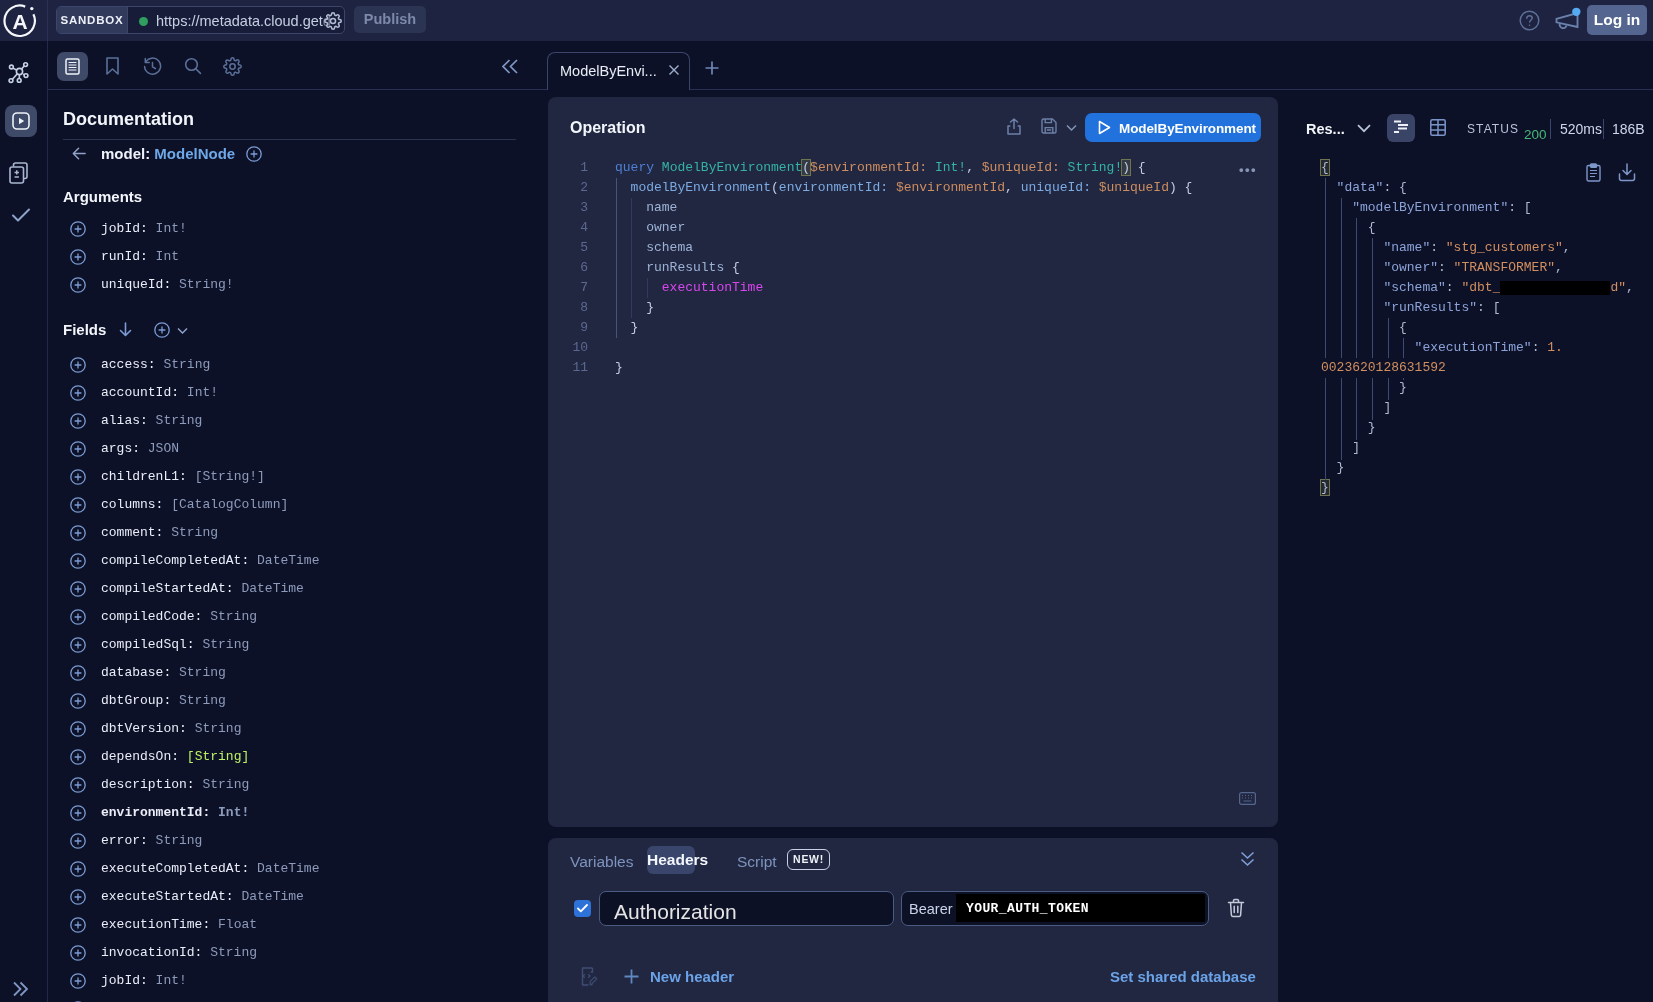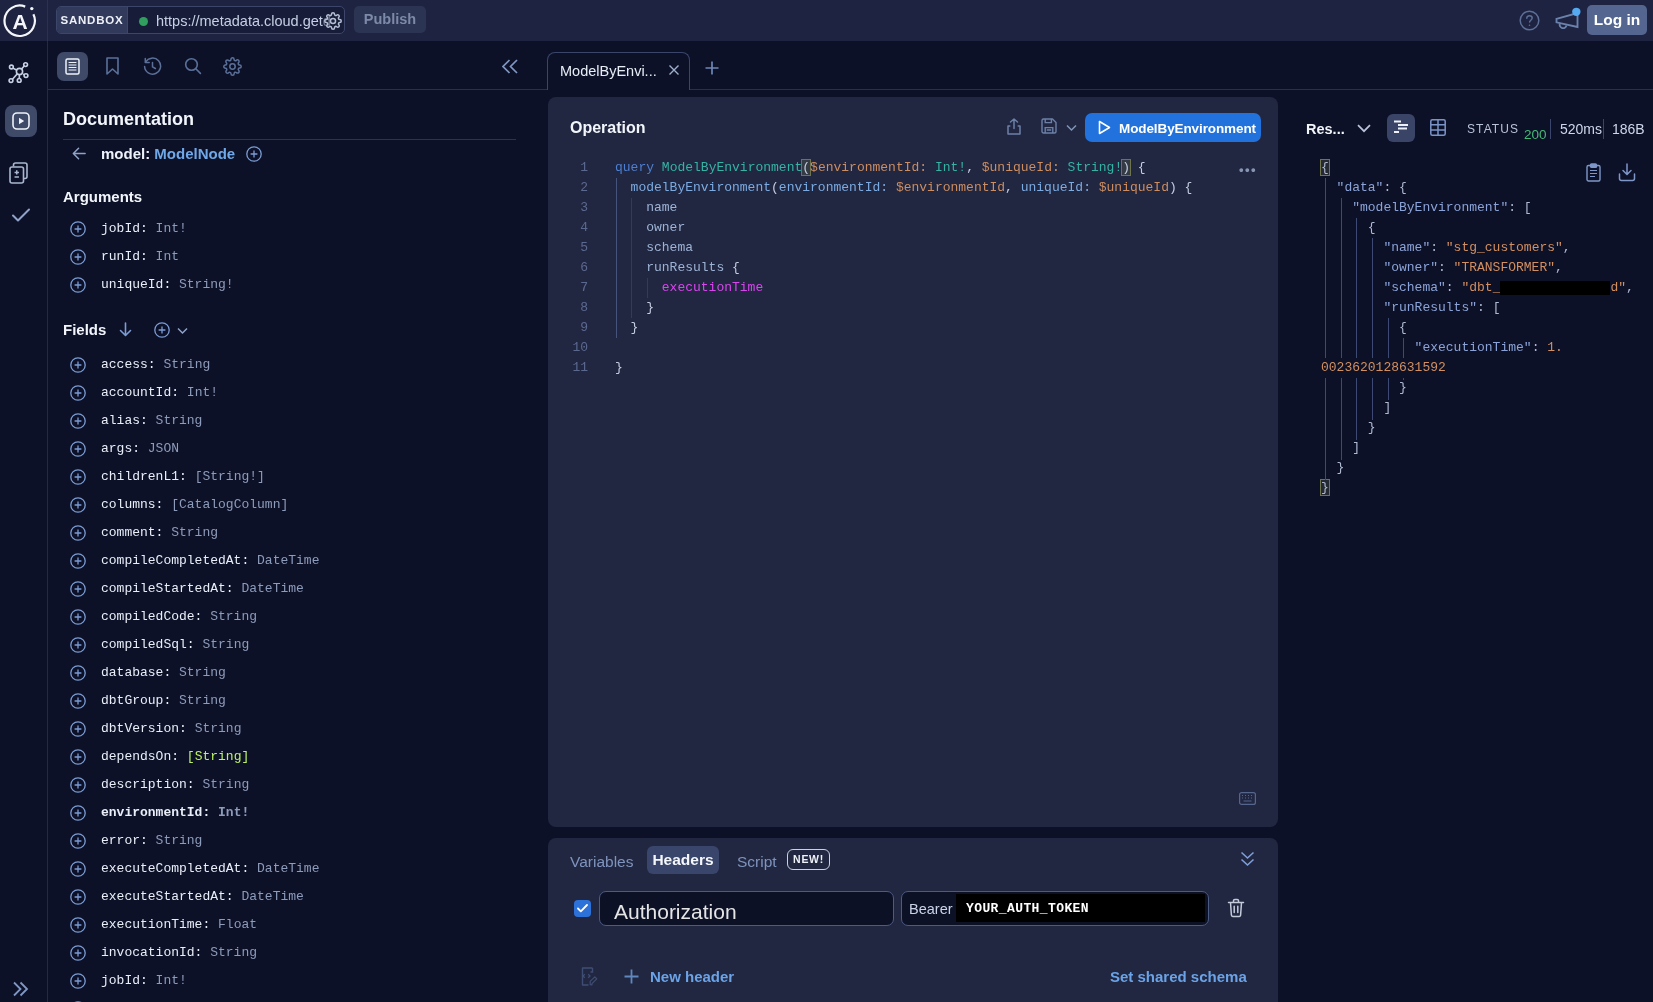--- a/index.html
+++ b/index.html
@@ -307,21 +307,21 @@
 <div class="ln" style="left:646.2px;top:238px;"><span style="color:#9db3d6">schema</span></div>
 <div class="ln" style="left:646.2px;top:258px;"><span style="color:#9db3d6">runResults</span><span style="color:#c3cce0"> {</span></div>
 <div class="ln" style="left:661.8px;top:278px;"><span style="color:#d946ef">executionTime</span></div>
 <div class="ln" style="left:646.2px;top:298px;"><span style="color:#c3cce0">}</span></div>
 <div class="ln" style="left:630.6px;top:318px;"><span style="color:#c3cce0">}</span></div>
 <div class="ln" style="left:615.0px;top:358px;"><span style="color:#c3cce0">}</span></div>
 <div class="a" style="left:615.5px;top:178px;width:1px;height:160px;background:#46537d;"></div>
 <div class="a" style="left:631.2px;top:198px;width:1px;height:120px;background:#303b5e;"></div>
 <div class="a" style="left:646.8px;top:278px;width:1px;height:20px;background:#303b5e;"></div>
 <div class="a" style="left:570px;top:853px;color:#7e93bd;font-size:15.5px;">Variables</div>
-<div class="a" style="left:647px;top:846px;width:72px;height:28px;background:#39456b;border-radius:6px;color:#f4f7fc;font-size:15.5px;font-weight:bold;text-align:center;line-height:27px;">Headers</div>
+<div class="a" style="left:647px;top:846px;width:48px;height:28px;background:#39456b;border-radius:6px;color:#f4f7fc;font-size:15.5px;font-weight:bold;text-align:center;line-height:27px;">Headers</div>
 <div class="a" style="left:737px;top:853px;color:#7e93bd;font-size:15.5px;">Script</div>
 <div class="a" style="left:787px;top:849px;width:43px;height:21px;border:1px solid #c8d2e4;border-radius:6px;color:#eef2f8;font-size:10.5px;font-weight:bold;letter-spacing:0.7px;text-align:center;line-height:18px;">NEW!</div>
 <svg class="a" style="left:1240px;top:851px;" width="15" height="16" viewBox="0 0 15 16" fill="none" stroke="#7f9fd8" stroke-width="1.6">
     <path d="M1.5 1.5L7.5 7l6-5.5M1.5 8.5L7.5 14l6-5.5"></path>
   </svg>
 <div class="a" style="left:574px;top:900px;width:17px;height:17px;background:#2d72d9;border-radius:4px;"></div>
 <svg class="a" style="left:577px;top:904px;" width="11" height="9" viewBox="0 0 11 9" fill="none" stroke="#ffffff" stroke-width="1.8">
     <path d="M1 4.5l2.8 2.8L10 1" stroke-linecap="round" stroke-linejoin="round"></path>
   </svg>
 <div class="a" style="left:599px;top:891px;width:295px;height:35px;border:1px solid #4b5b82;border-radius:7px;background:#0c1126;"></div>
@@ -337,21 +337,21 @@
 <svg class="a" style="left:580px;top:967px;" width="19" height="19" viewBox="0 0 19 19" fill="none" stroke="#3f4d74" stroke-width="1.4">
 <path d="M12.5 1H2.5v17h6" stroke-linejoin="round"></path>
     <path d="M12.5 1v4h-2"></path>
 <path d="M4.8 7.3L3 9l1.8 1.7M8.2 7.3L10 9l-1.8 1.7" stroke-width="1.2"></path>
 <path d="M10.2 17.6l1.6.4.4-1.6 4.6-4.6-2-2-4.6 4.6z" stroke-linejoin="round" stroke-width="1.2"></path>
   </svg>
 <svg class="a" style="left:624px;top:969px;" width="15" height="15" viewBox="0 0 15 15" fill="none" stroke="#5f87c0" stroke-width="1.8">
     <path d="M7.5 0.5v14M0.5 7.5h14"></path>
   </svg>
 <div class="a" style="left:650px;top:968px;color:#6ba3e8;font-size:15px;font-weight:bold;">New header</div>
-<div class="a" style="left:1110px;top:968px;color:#6ba3e8;font-size:15px;font-weight:bold;">Set shared schema</div>
+<div class="a" style="left:1110px;top:968px;color:#6ba3e8;font-size:15px;font-weight:bold;">Set shared database</div>
 
 <div class="a" style="left:1306px;top:121px;color:#f2f6fb;font-size:14.5px;font-weight:bold;">Res...</div>
 <svg class="a" style="left:1357px;top:124px;" width="14" height="9" viewBox="0 0 14 9" fill="none" stroke="#b9c3da" stroke-width="1.7">
     <path d="M1 1.2l6 6 6-6"></path>
   </svg>
 <div class="a" style="left:1387px;top:114px;width:28px;height:28px;background:#3a4466;border-radius:6px;"></div>
 <svg class="a" style="left:1393px;top:119px;" width="16" height="15" viewBox="0 0 16 15" fill="none" stroke="#eef2f8" stroke-width="2">
 <path d="M1 2.5h7M5 6h10M5 9.5h9M1 13h5"></path>
   </svg>
 <svg class="a" style="left:1430px;top:119px;" width="16" height="17" viewBox="0 0 16 17" fill="none" stroke="#7b94c8" stroke-width="1.5">

